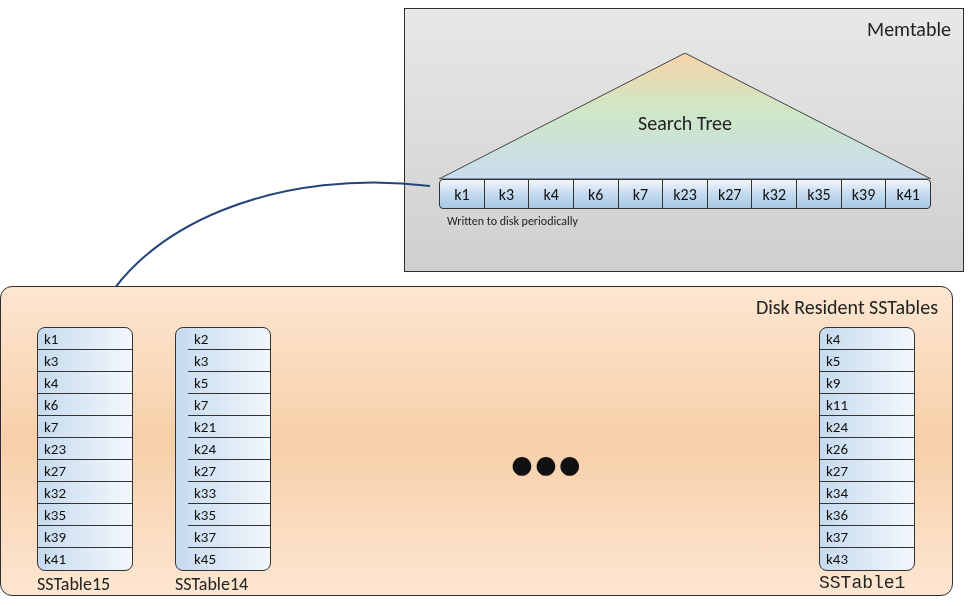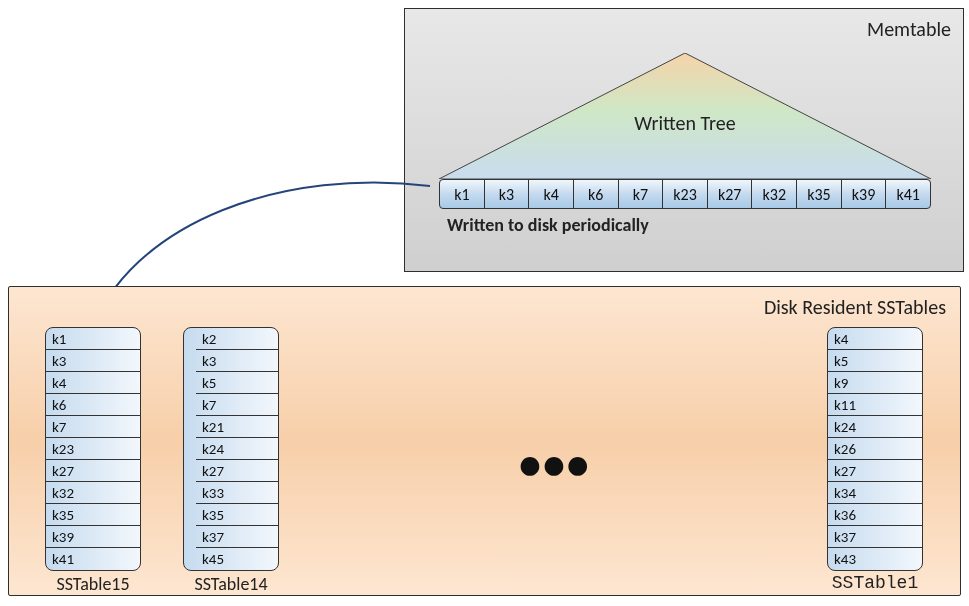--- a/index.html
+++ b/index.html
@@ -14,35 +14,35 @@
 
   .triangle-wrap { position: absolute; top: 44px; left: 34px; width: 492px; height: 126px; }
   .triangle-wrap svg { width: 100%; height: 100%; display: block; }
   .tri-labels { position: absolute; top: 0; left: 0; width: 100%; height: 100%; text-align: center; padding-top: 58px; }
   .tri-line { font-size: 20px; color: #222; line-height: 1.2; }
 
   .keyrow { position: absolute; top: 170px; left: 34px; width: 492px; height: 30px; border: 1.5px solid #333; border-radius: 4px; display: flex; background: linear-gradient(to bottom, #f0f6fb 0%, #c4daef 50%, #a8c9e6 100%); overflow: hidden; }
   .keycell { flex: 1 1 0; border-right: 1px solid #333; display: flex; align-items: center; justify-content: center; font-size: 16px; color: #111; }
   .keycell:last-child { border-right: none; }
 
-  .memtable-footer { position: absolute; top: 205px; left: 42px; font-size: 18px; color: #222; font-weight: bold; }
+  .memtable-footer { position: absolute; top: 205px; left: 42px; font-size: 12px; color: #222; }
 
   .arrow-svg { position: absolute; top: 148px; left: 60px; width: 380px; height: 220px; pointer-events: none; }
 
   .sstables-box {
-    position: absolute; top: 286px; left: 8px; width: 953px; height: 310px;
-    border: 1.5px solid #2e2e2e; border-radius: 2px;
+    position: absolute; top: 286px; left: 0; width: 953px; height: 310px;
+    border: 1.5px solid #2e2e2e; border-radius: 12px;
     background: linear-gradient(to bottom, #fde6d1 0%, #f7cfa9 50%, #fde6d1 100%);
   }
   .sstables-title { position: absolute; top: 8px; right: 14px; font-size: 20px; color: #222; }
 
   .sstable { position: absolute; width: 96px; border: 1.5px solid #333; border-radius: 8px; overflow: hidden; background: linear-gradient(to right, #c6dbef, #f2f7fc); }
   .sscell { height: 22px; border-bottom: 1px solid #333; padding: 0 6px; font-size: 15px; color: #111; display: flex; align-items: center; }
   .sscell:last-child { border-bottom: none; }
-  .sstable-label { position: absolute; font-size: 18px; color: #222; text-align: center; width: 96px; }
+  .sstable-label { position: absolute; font-size: 18px; color: #222; width: 96px; }
 
   .st15 { top: 40px; left: 36px; }
   .st14 { top: 40px; left: 174px; padding-left: 12px; }
   .st1  { top: 40px; left: 818px; }
   .lbl15 { top: 286px; left: 36px; }
   .lbl14 { top: 286px; left: 174px; }
   .lbl1  { top: 286px; left: 818px; font-family: Liberation Mono, monospace; }
 
   .ellipsis { position: absolute; top: 150px; left: 510px; font-size: 44px; font-weight: 700; letter-spacing: 2px; color: #111; }
 </style>
@@ -57,21 +57,21 @@
       <defs>
         <linearGradient id="triGrad" x1="0" y1="0" x2="0" y2="1">
           <stop offset="0%" stop-color="#f6d3a9"></stop>
           <stop offset="45%" stop-color="#cfe7c5"></stop>
           <stop offset="100%" stop-color="#c8dcef"></stop>
         </linearGradient>
       </defs>
       <polygon points="246,0 492,126 0,126" fill="url(#triGrad)" stroke="#444" stroke-width="1"></polygon>
     </svg>
     <div class="tri-labels">
-      <div class="tri-line">Written Tree</div>
+      <div class="tri-line">Search Tree</div>
     </div>
   </div>
 
   <div class="keyrow">
     <div class="keycell">k1</div>
     <div class="keycell">k3</div>
     <div class="keycell">k4</div>
     <div class="keycell">k6</div>
     <div class="keycell">k7</div>
     <div class="keycell">k23</div>

